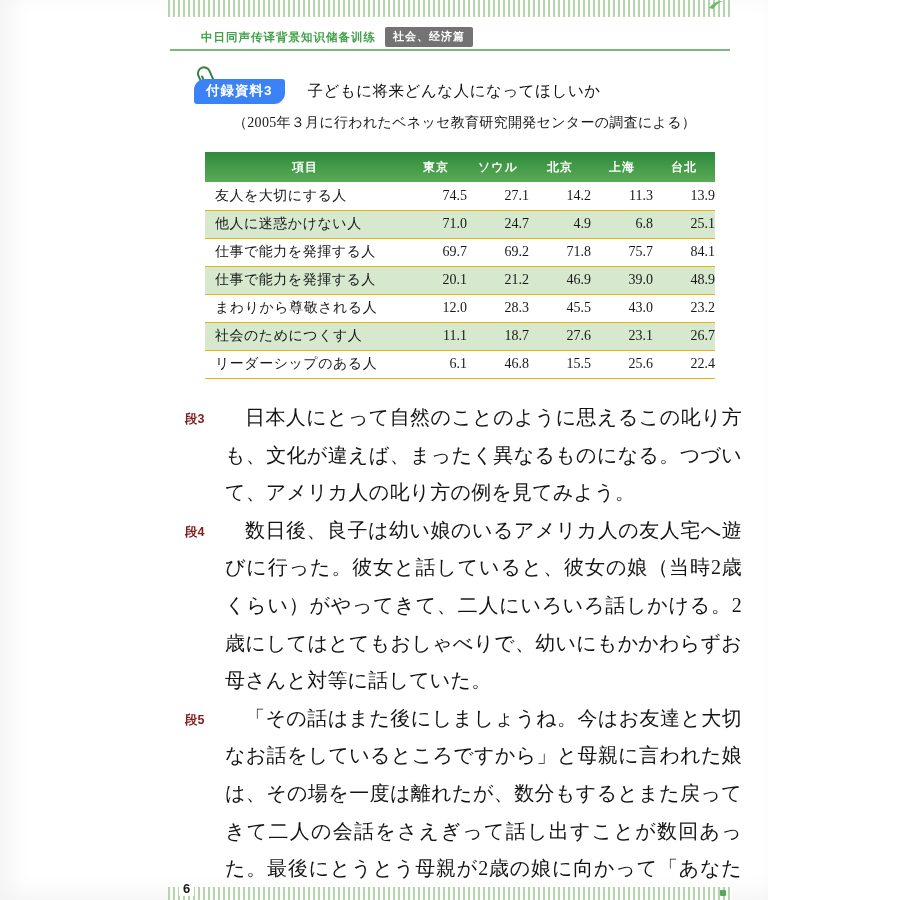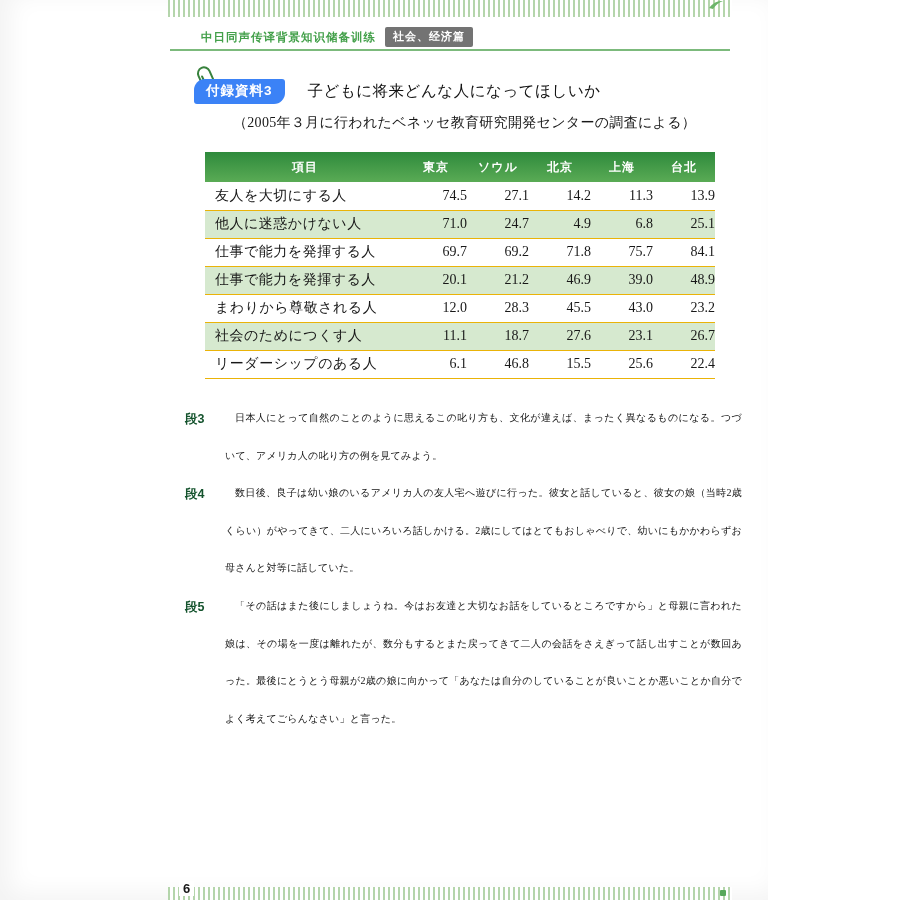--- a/index.html
+++ b/index.html
@@ -45,23 +45,23 @@
   .survey th { height:30px; font-weight:600; text-align:center; letter-spacing:1px;
     font-family:"Liberation Sans","DejaVu Sans",sans-serif; font-size:12px; }
   .survey tbody td { height:28px; border-bottom:1px solid #eab308; }
   .survey tbody tr:nth-child(even) { background:#d6e9cf; }
   .survey td.label { text-align:left; padding-left:10px; letter-spacing:.5px; }
   .survey td.num { text-align:right;margin-top:16px; }
 
   
   .paragraphs { position:absolute; top:399px; left:185px; width:557px; }
   .para { display:flex; align-items:flex-start; }
-  .p-label { flex:0 0 40px; color:#14532d; font-family:"Liberation Sans","DejaVu Sans",sans-serif;
+  .p-label { flex:0 0 40px; color:#7f1d1d; font-family:"Liberation Sans","DejaVu Sans",sans-serif;
     font-weight:bold; font-size:12.5px; padding-top:12px; }
-  .p-text { flex:1; font-size:10px; line-height:37.6px; text-align:justify; text-indent:1em;
+  .p-text { flex:1; font-size:20px; line-height:37.6px; text-align:justify; text-indent:1em;
     letter-spacing:.2px; color:#141414; }
 
   .page-number { position:absolute; left:179px; bottom:4px; z-index:2;
     font-family:"Liberation Sans","DejaVu Sans",sans-serif; font-weight:bold; font-size:13px;
     background:#ffffff; padding:0 4px; }
 </style>
 </head>
 <body>
 
 <div class="page">

